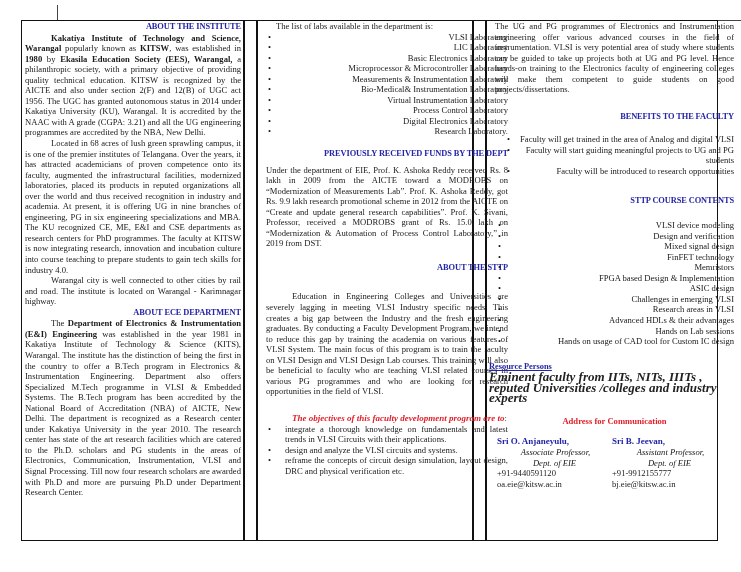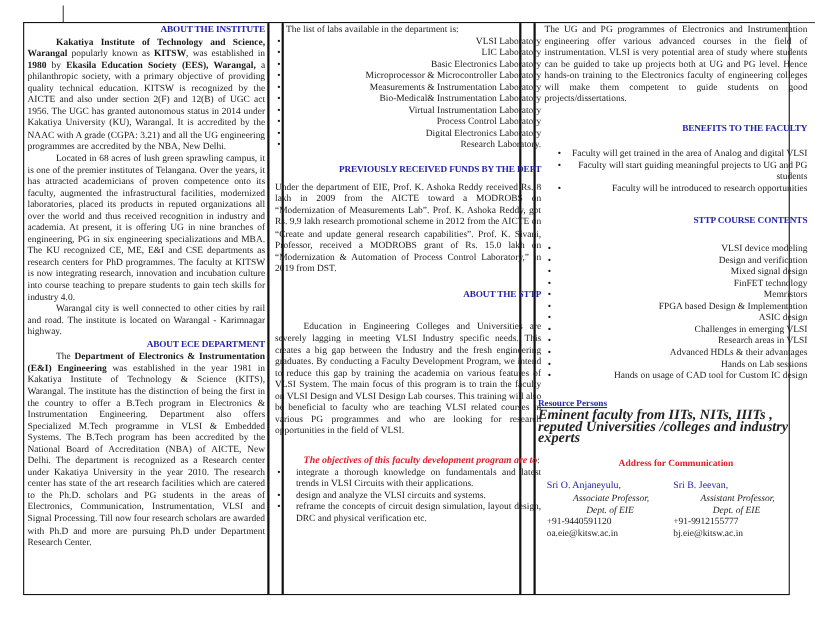--- a/index.html
+++ b/index.html
@@ -6,21 +6,21 @@
   body { width: 741px; height: 572px; position: relative; overflow: hidden;
          font-family: "Liberation Serif", "DejaVu Serif", serif; color: #1a1a1a; }
   .tick { position: absolute; left: 57px; top: 5px; width: 1px; height: 15px; background: #444; }
   .topline { position: absolute; left: 718px; top: 20px; width: 23px; height: 1px; background: #444; }
   .frame { position: absolute; left: 21px; top: 20px; width: 697px; height: 521px;
            border: 1.5px solid #111; box-sizing: border-box; }
   .vline { position: absolute; top: 0; bottom: 0; width: 1.5px; background: #111; }
   .col { position: absolute; top: 0; bottom: 0; box-sizing: border-box; overflow: hidden;
          font-size: 8.6px; line-height: 10.55px; }
   .c1 { left: 0; width: 222px; padding: 1px 3px 0 3px; }
-  .c2 { left: 224px; width: 249px; padding: 0 3px 0 4px; }
+  .c2 { left: 240px; width: 249px; padding: 0 3px 0 4px; }
   .c3 { left: 465px; width: 250px; padding: 0 3px 0 8px; }
   .h { color: #2424a8; font-weight: bold; font-size: 8.4px; letter-spacing: -0.1px; margin: 0; text-align: right; }
   p { margin: 0; text-align: justify; }
   .ind { text-indent: 26px; }
   .ind2 { text-indent: 12px; }
   ul { margin: 0; padding: 0; list-style: none; }
   li { position: relative; text-align: right; }
   li::before { content: "\2022"; position: absolute; }
   .labs li { padding-left: 20px; }
   .labs li::before { left: 2px; }
@@ -29,21 +29,21 @@
   .course li { padding-left: 22px; }
   .course li::before { left: 3px; }
   .obj li { padding-left: 19px; text-align: justify; }
   .obj li::before { left: 2px; }
   .red { color: #e0202a; font-style: italic; font-weight: bold; font-size: 9px; }
   .res-title { color: #2424a8; font-weight: bold; text-decoration: underline; font-size: 8.4px; }
   .res-body { font-style: italic; font-weight: bold; font-size: 13px; color: #222; }
   .addr-title { color: #e0202a; font-weight: bold; text-align: center; font-size: 8.6px; }
   .contacts { display: flex; padding-left: 2px; }
   .contact { width: 115px; font-size: 8.6px; line-height: 10.6px; }
-  .cname { color: #2424a8; font-weight: normal; font-size: 9px; }
+  .cname { color: #2424a8; font-weight: bold; font-size: 9px; }
   .it { font-style: italic; text-align: center; }
   b { font-weight: bold; }
 </style>
 </head>
 <body>
 
 <div class="tick"></div>
 <div class="topline"></div>
 
 <div class="frame">

